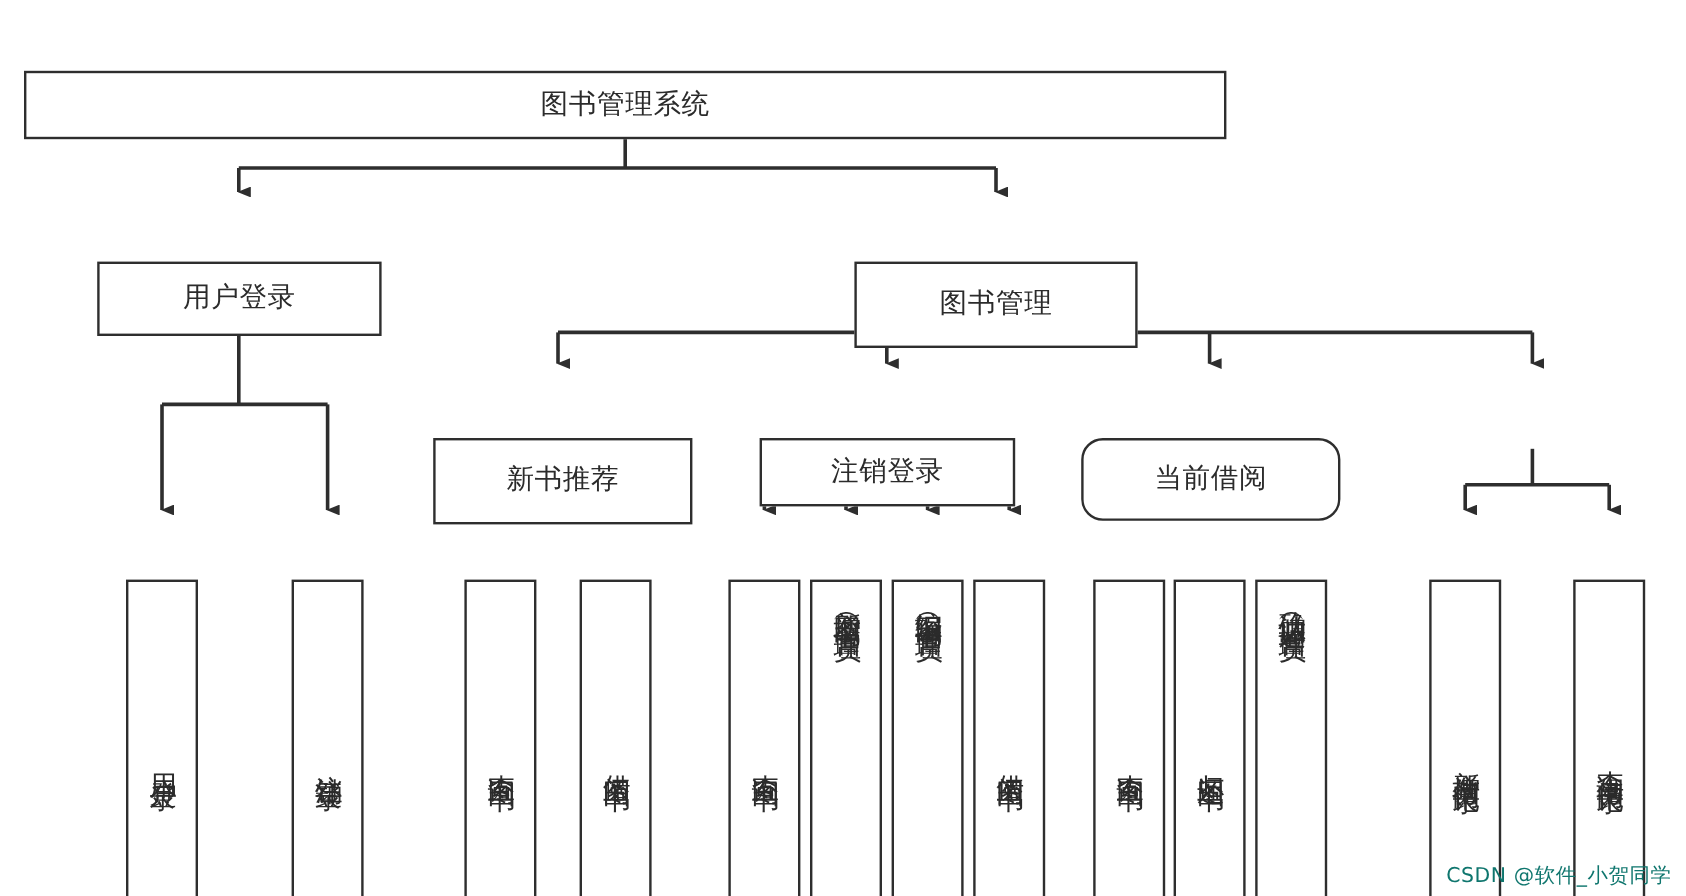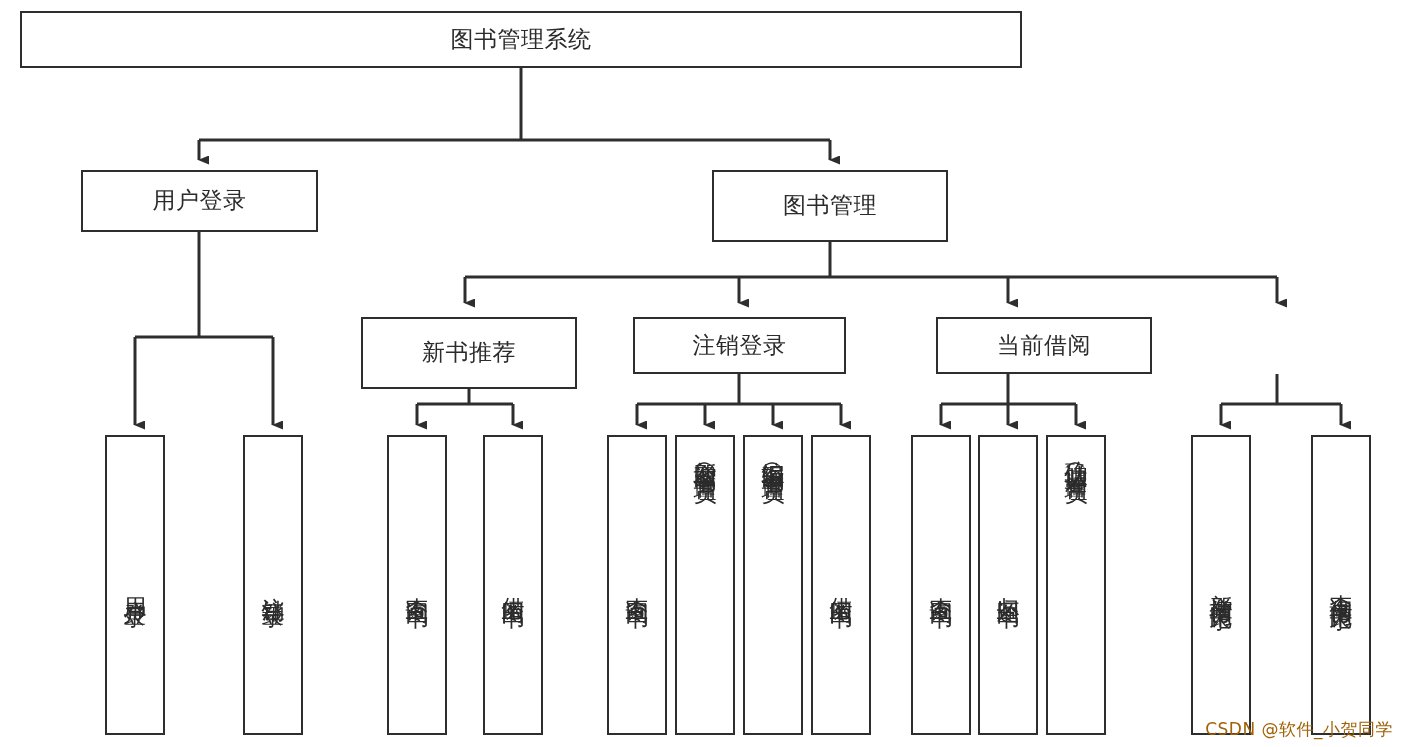--- a/index.html
+++ b/index.html
@@ -22,20 +22,21 @@
     height: 747px;
   }
   .node-box {
     position: absolute;
     box-sizing: border-box;
     background: #ffffff;
     border: 2.5px solid #2e2e2e;
     display: flex;
     align-items: center;
     justify-content: center;
+    margin-top: 48px;
   }
   .node-label-h {
     font-size: 23px;
     color: #2b2b2b;
     line-height: 1.2;
     letter-spacing: 0.5px;
     white-space: nowrap;
   }
   .node-box.vertical {
     align-items: flex-start;
@@ -53,21 +54,21 @@
     text-orientation: upright;
     letter-spacing: 3px;
     line-height: 1.0;
     white-space: nowrap;
   }
   .watermark {
     position: absolute;
     right: 12px;
     bottom: 6px;
     font-size: 17px;
-    color: #a16207;
+    color: #0f766e;
     white-space: nowrap;
     letter-spacing: 0.5px;
   }
   svg.connectors {
     position: absolute;
     left: 0;
     top: 0;
     width: 1405px;
     height: 747px;
     pointer-events: none;
@@ -141,21 +142,21 @@
   </div>
 
   <div class="node-box" style="left:361px; top:317px; width:216px; height:72px;">
     <span class="node-label-h">新书推荐</span>
   </div>
 
   <div class="node-box" style="left:633px; top:317px; width:213px; height:57px;">
     <span class="node-label-h">注销登录</span>
   </div>
 
-  <div class="node-box" style="left:936px; top:317px; width:216px; height:57px;">
+  <div class="node-box" style="left:901px; top:317px; width:216px; height:69px;border-radius:18px;">
     <span class="node-label-h">当前借阅</span>
   </div>
 
 
   <div class="node-box vertical centered" style="left:105px; top:435px; width:60px; height:300px;">
     <span class="node-label-v">用户登录</span>
   </div>
 
   <div class="node-box vertical centered" style="left:243px; top:435px; width:60px; height:300px;">
     <span class="node-label-v">注销登录</span>

